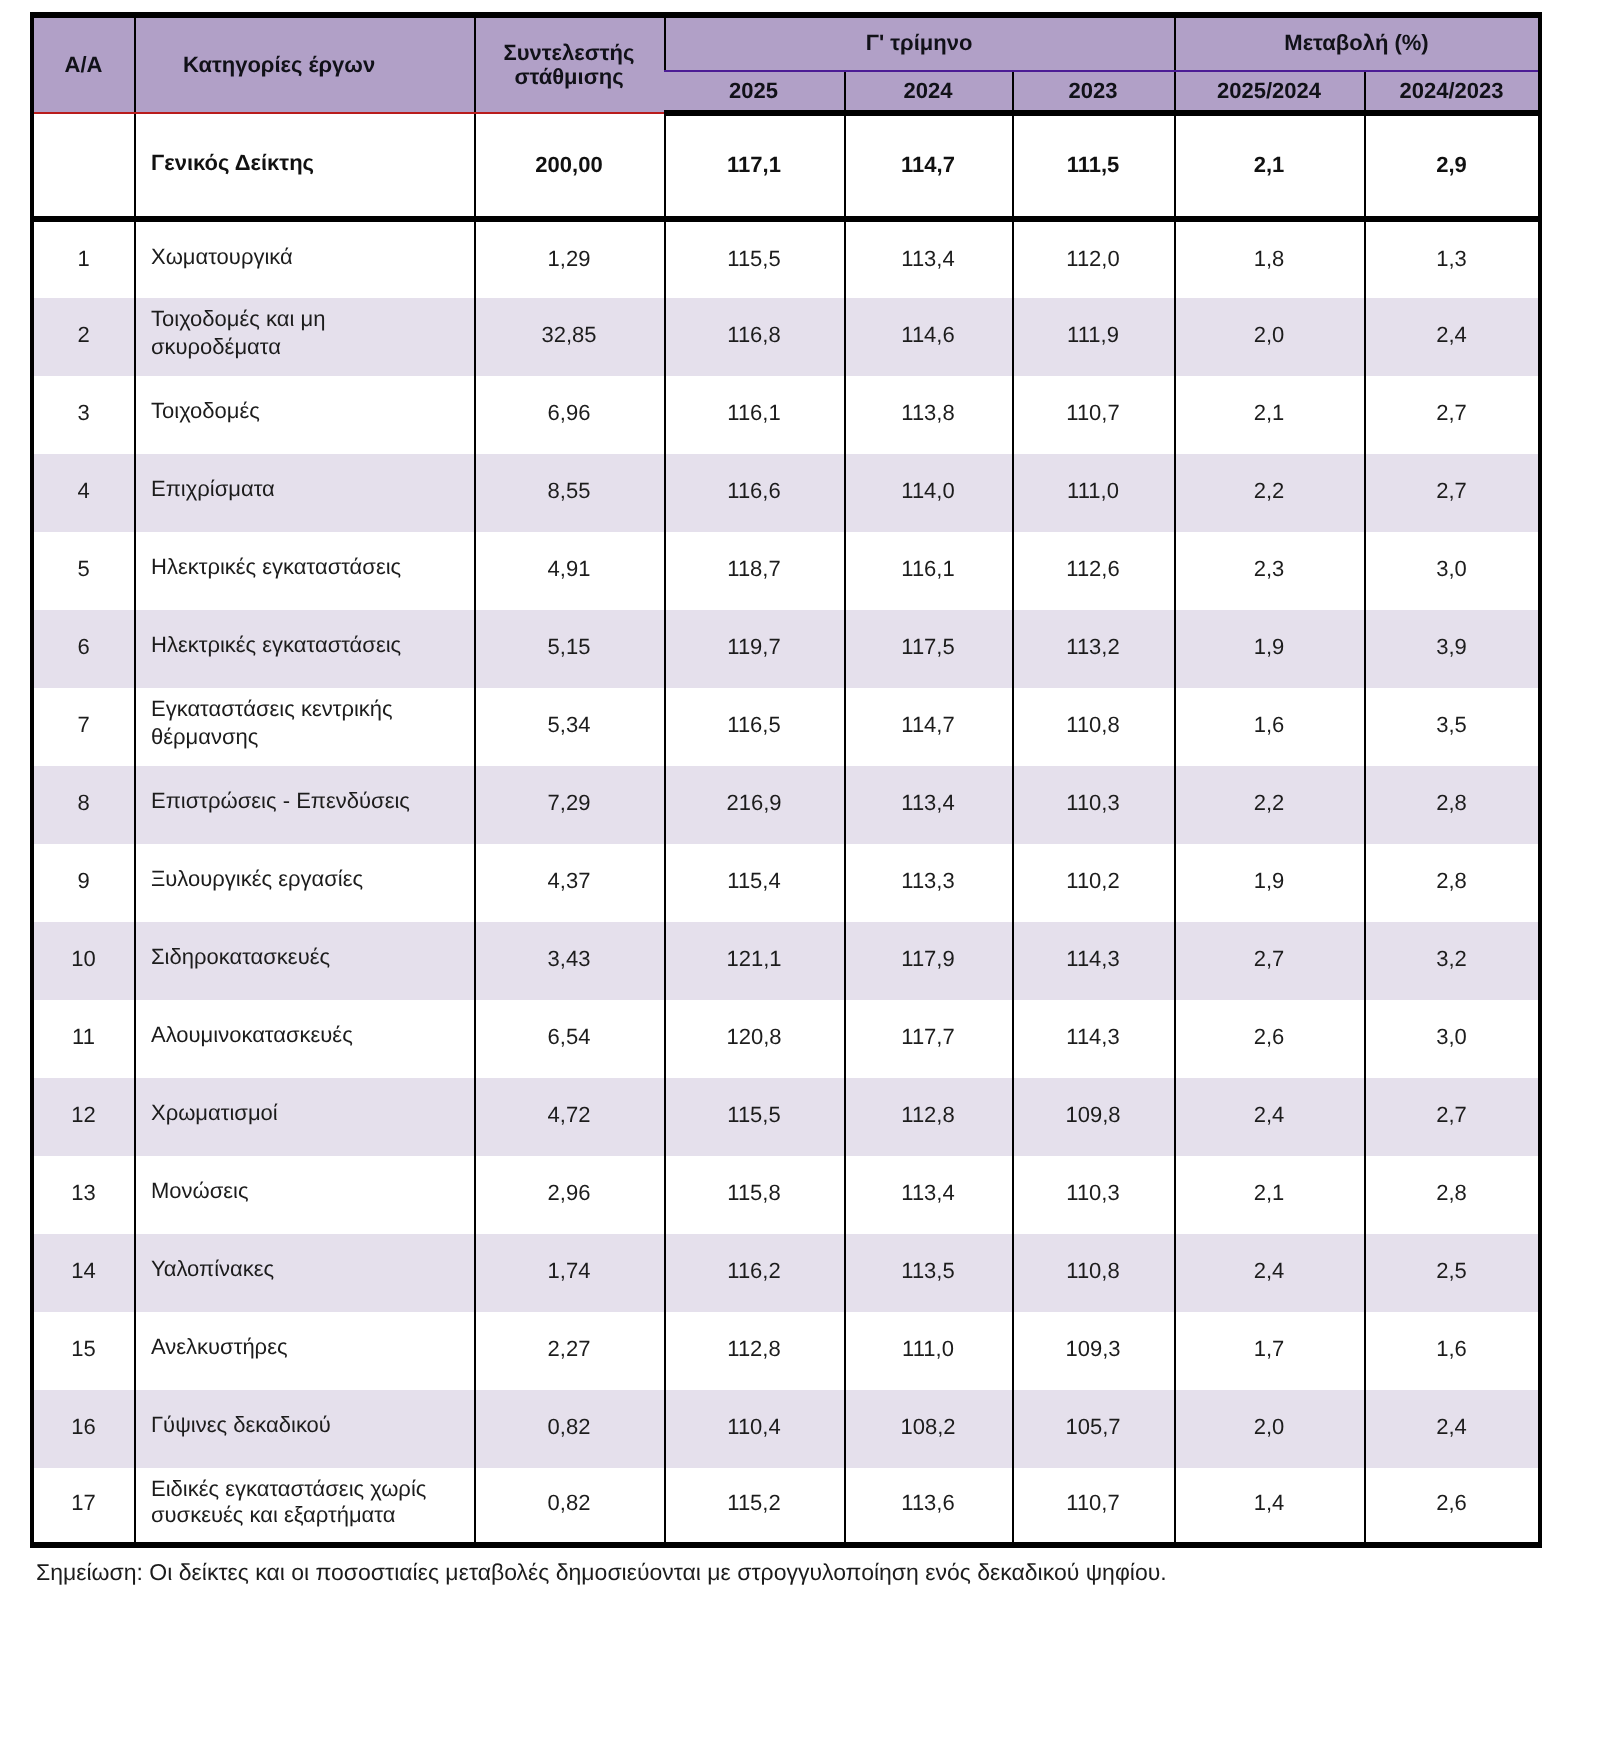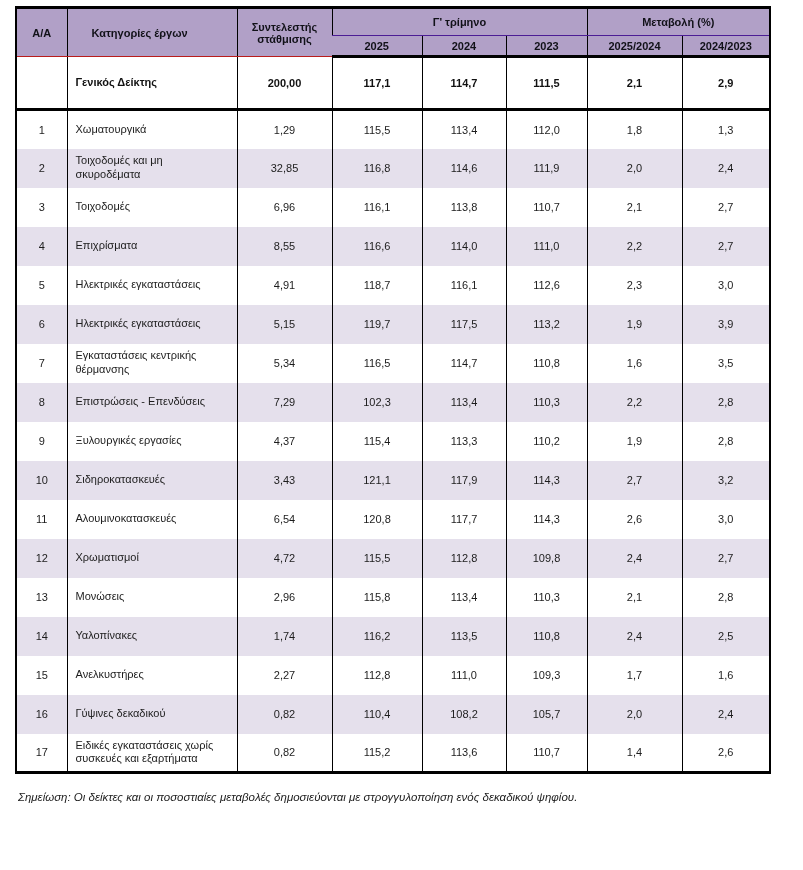--- a/index.html
+++ b/index.html
@@ -66,23 +66,22 @@
   }
   tbody td { height: 39px; color: #1c1c1c; }
   tbody tr.alt td { background: #e5e0ec; }
   td.num { text-align: center; }
   td.cat { text-align: left; padding-left: 8px; padding-right: 6px; line-height: 1.25; }
   td.val { text-align: center; }
 
   .note {
     width: 754px;
     font-size: 11.5px;
-    font-style: italic;
     color: #1c1c1c;
-    margin-top: 17px;
+    margin-top: 7px;
     padding-left: 3px;
   }
 </style>
 </head>
 <body>
 
 <div class="page">
 
 
 
@@ -193,21 +192,21 @@
           <td class="val">116,5</td>
           <td class="val">114,7</td>
           <td class="val">110,8</td>
           <td class="val">1,6</td>
           <td class="val">3,5</td>
         </tr>
         <tr class="alt">
           <td class="num">8</td>
           <td class="cat">Επιστρώσεις - Επενδύσεις</td>
           <td class="val">7,29</td>
-          <td class="val">102,3</td>
+          <td class="val">216,9</td>
           <td class="val">113,4</td>
           <td class="val">110,3</td>
           <td class="val">2,2</td>
           <td class="val">2,8</td>
         </tr>
         <tr>
           <td class="num">9</td>
           <td class="cat">Ξυλουργικές εργασίες</td>
           <td class="val">4,37</td>
           <td class="val">115,4</td>

